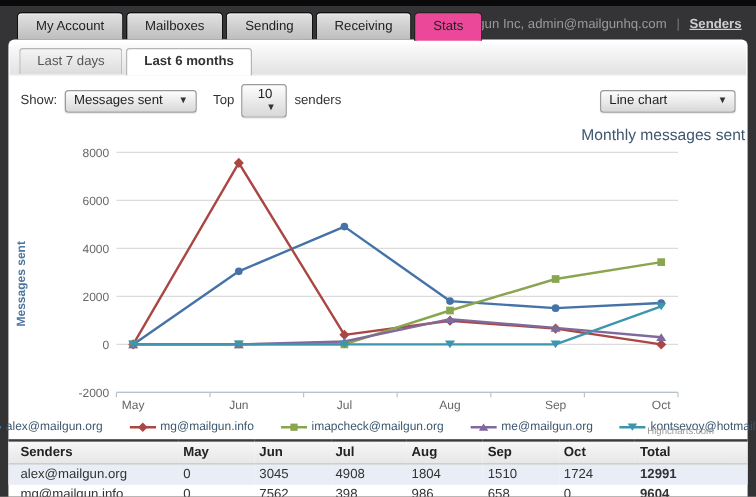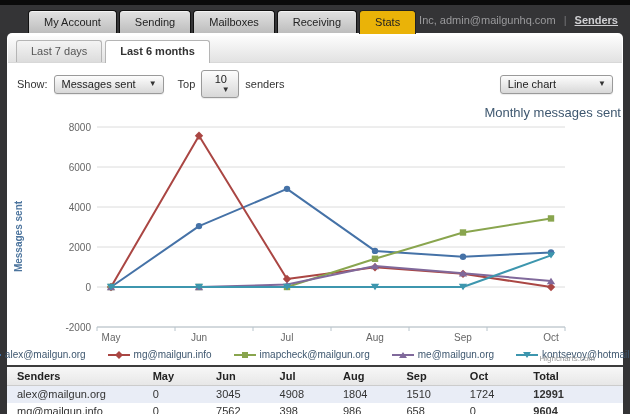--- a/index.html
+++ b/index.html
@@ -6,32 +6,32 @@
   html,body { width:630px; height:414px; overflow:hidden; }
   body {
     font-family:"Liberation Sans","DejaVu Sans",sans-serif;
     background:#333335;
     font-size:11px;
     color:#333;
   }
   
   .top-black { height:5px; background:#0a0a0a; }
   .header-bar { position:relative; height:28px; background:#343436; }
-  .main-tabs { display:flex; align-items:flex-end; height:28px; padding-left:28px; gap:2px; }
+  .main-tabs { display:flex; align-items:flex-end; height:28px; padding-left:14px; gap:2px; }
   .main-tab {
     padding:5px 15px 5px;
     background:linear-gradient(#e2e2e2,#bdbdbd);
     border:1px solid #111;
     border-bottom:none;
     border-radius:4px 4px 0 0;
     box-shadow:inset 0 1px 0 rgba(255,255,255,.6);
     color:#222; cursor:pointer; white-space:nowrap;
   }
   .main-tab.active {
-    background:#eab308; box-shadow:none; border-color:#222;
+    background:#ec4899; box-shadow:none; border-color:#222;
     position:relative; z-index:3; padding-bottom:6px; margin-bottom:-1px;
   }
   .account-area {
     position:absolute; right:12px; top:9px;
     color:#9a9a9c; white-space:nowrap;
   }
   .account-area .sep { color:#77777a; margin:0 5px; }
   .logout-link { color:#cfcfd2; font-weight:bold; text-decoration:underline; cursor:pointer; }
   
   .panel {
@@ -103,22 +103,22 @@
   .col-month { width:10.3%; }
 </style>
 </head>
 <body>
 
 <div class="top-black"></div>
 
 <div class="header-bar">
   <div class="main-tabs" id="main-tabs">
       <div class="main-tab">My Account</div>
+      <div class="main-tab">Mailboxes</div>
       <div class="main-tab">Sending</div>
-      <div class="main-tab">Mailboxes</div>
       <div class="main-tab">Receiving</div>
       <div class="main-tab active">Stats</div>
     </div>
   <div class="account-area">
     <span>Mailgun Inc,  admin@mailgunhq.com</span>
     <span class="sep">|</span>
     <span class="logout-link">Senders</span>
   </div>
 </div>
 

